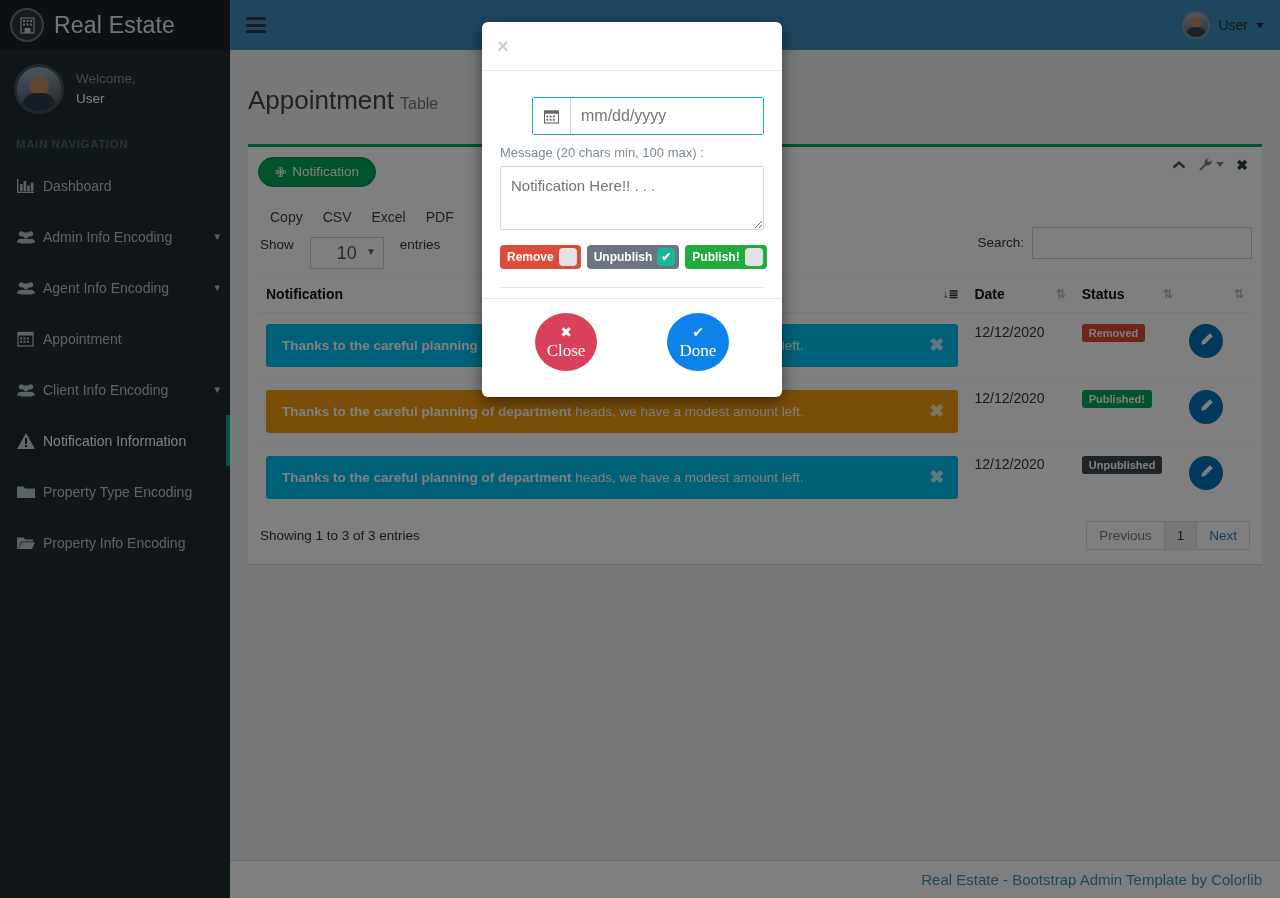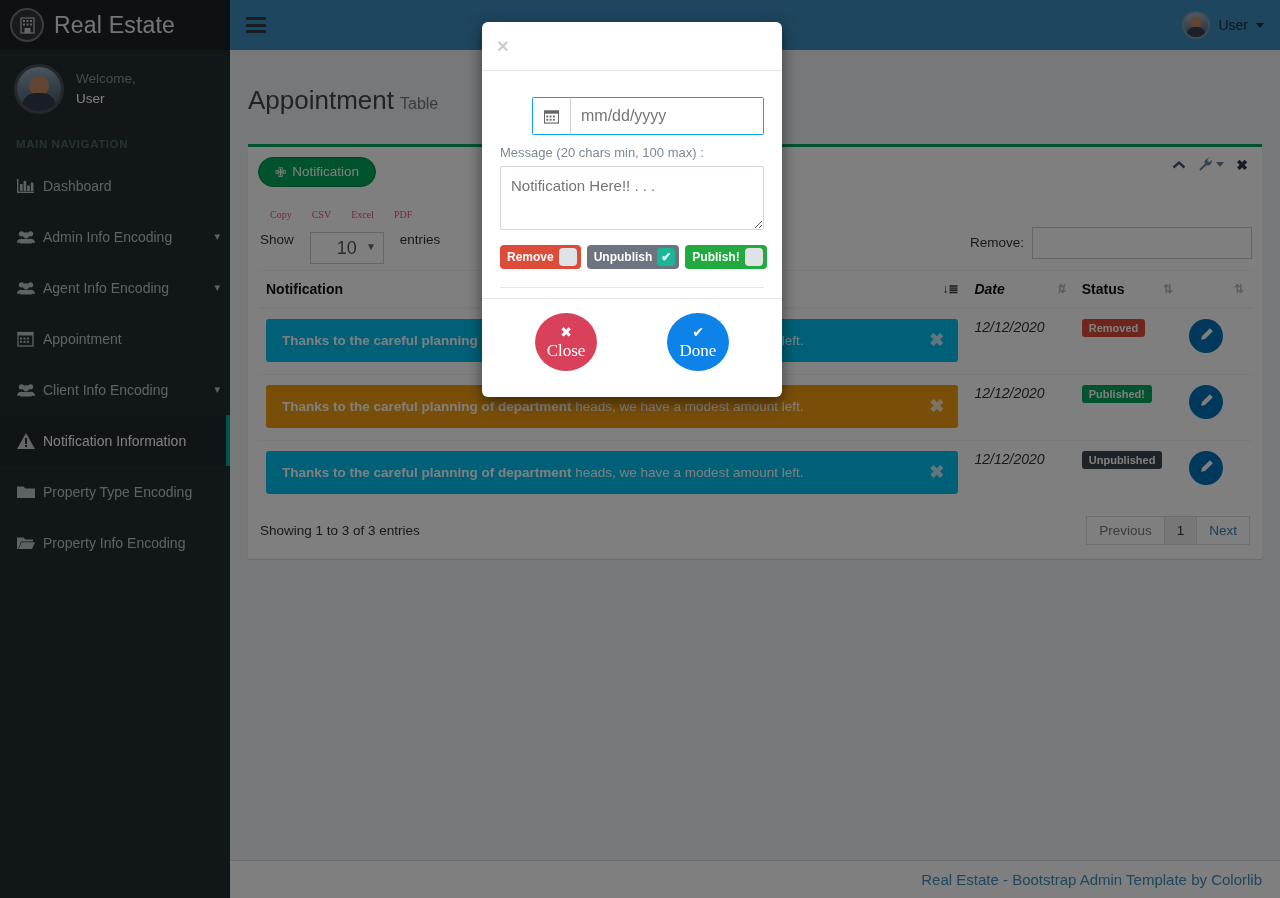--- a/index.html
+++ b/index.html
@@ -164,23 +164,23 @@
     display: inline-flex; align-items:center; gap: 6px;
   }
   .box-tools { display:flex; align-items:center; gap:12px; padding-right:4px;}
   .box-tool-btn { color:#3c5a6b; cursor:pointer; font-size:14px; display:flex; align-items:center; gap:3px;}
   .box-body { padding: 0 10px 10px 10px; }
 
   .dt-top { display:flex; justify-content:space-between; align-items:flex-start; padding: 8px 0 6px 0;}
   .dt-left { padding-left: 2px; }
   .dt-buttons { display:flex; gap:0px; }
   .dt-btn {
-    color:#ec4899; font-size:10px; padding: 4px 10px; cursor:pointer;
+    color:#404040; font-size:14px; padding: 4px 10px; cursor:pointer;
     background: transparent; border: none;
-    font-family:Liberation Serif, serif;
+    font-family:Liberation Sans, sans-serif;
   }
   .dt-length { margin-top: 8px; color:#333; font-size:13.5px; display:flex; align-items:flex-start; gap:16px;}
   .dt-select {
     border:1px solid #ccc; background:#fff; padding: 5px 6px;
     font-size: 18px; color:#555; width: 74px;
     font-family:"Liberation Sans", sans-serif;
     -webkit-appearance:none; appearance:none;
     background-image: none;
     text-align:center;
     position: relative;
@@ -200,21 +200,21 @@
     vertical-align: middle;
   }
   table.dt td {
     border-top: 1px solid #f4f4f4; padding: 10px 8px;
     font-size:14px; color:#333; vertical-align: top;
   }
   .th-inner{display:flex;align-items:center;justify-content:space-between;}
   .sort-ico { color:#bbb; font-size:12px; margin-left:10px; }
   .sort-ico.asc { color:#333; }
   .col-notif { width: 660px; }
-  .col-date { width: 100px; font-style: italic; }
+  .col-date { width: 100px; }
   .col-status { width: 100px; }
   .col-act { width: 66px; }
 
   .alert-row {
     border-radius: 3px; padding: 14px 40px 14px 16px;
     color: #fff; font-size: 13.5px; position:relative;
     margin-bottom: 2px;
   }
   .alert-row b { font-weight: bold; }
   .alert-info { background:#00c0ef; }
@@ -499,21 +499,21 @@
             <div class="dt-length">
               <span>Show</span>
               <span class="sel-wrap">
                 <select class="dt-select" id="page-length-select"><option value="10">10</option><option value="25">25</option><option value="50">50</option><option value="100">100</option></select>
                 <span class="ar">▼</span>
               </span>
               <span>entries</span>
             </div>
           </div>
           <div class="dt-filter">
-            <label>Remove:</label>
+            <label>Search:</label>
             <input class="dt-search-input" type="text" placeholder="" style="">
           </div>
         </div>
 
         <table class="dt">
           <thead>
             <tr>
               <th class="col-notif">
                 <div class="th-inner">
                   <span>Notification</span>

